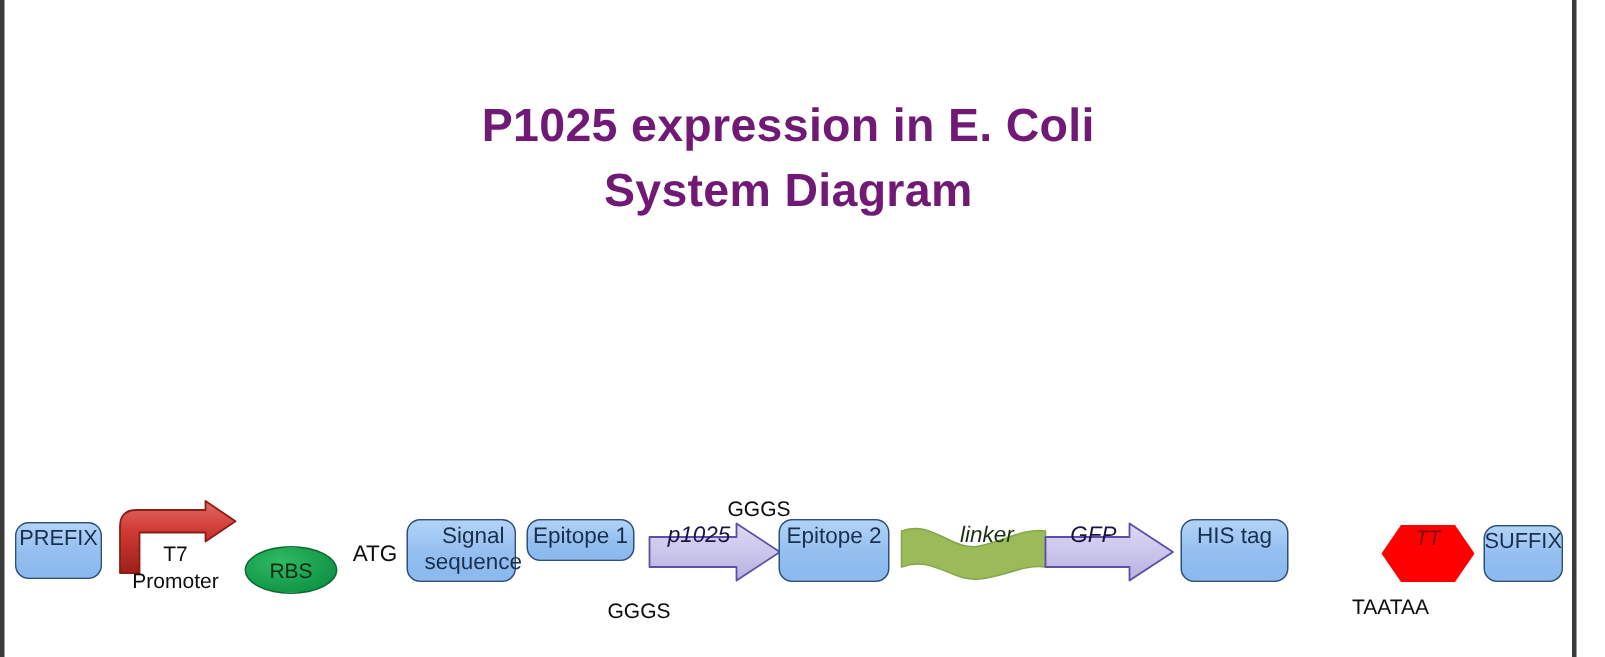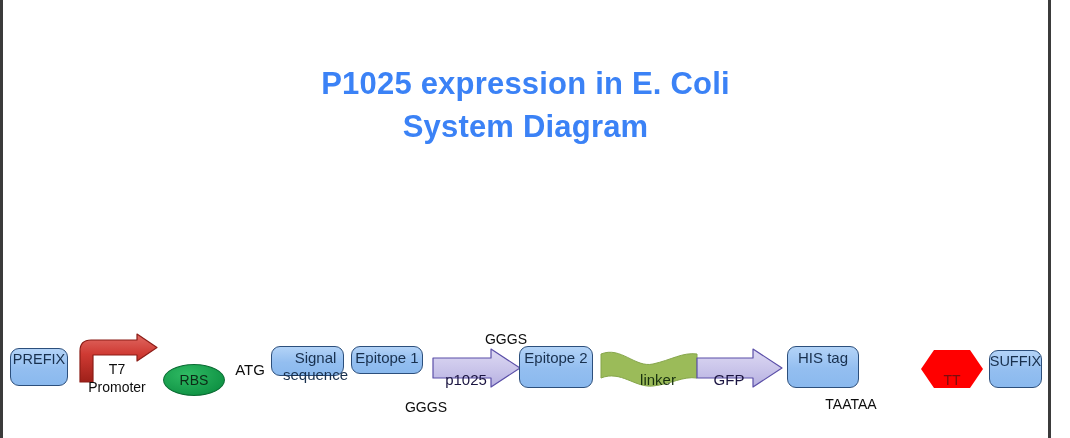--- a/index.html
+++ b/index.html
@@ -32,21 +32,21 @@
     background: #3b3b3b;
   }
 
   
   #title-block {
     position: absolute;
     top: 62px;
     left: 0;
     width: 1045px;
     text-align: center;
-    color: #3b82f6;
+    color: #701a75;
     font-weight: bold;
     font-size: 31px;
     line-height: 43px;
     letter-spacing: 0.2px;
   }
   #title-block .t-line { display: block; }
 
   
   #strip {
     position: absolute;
@@ -103,24 +103,25 @@
   }
   .plaintext.sm { font-size: 14px; }
 
   
   .shapewrap { position: absolute; }
   .shapewrap svg { display: block; overflow: visible; }
   .shape-label {
     position: absolute;
     inset: 0;
     display: flex;
-    align-items: flex-end;
+    align-items: flex-start;
     justify-content: center;
     font-size: 15px;
     pointer-events: none;
+    font-style: italic;
   }
   .lbl-arrow  { color: #1a1440; }
   .lbl-linker { color: #17300f; margin-left: 18px; }
   .lbl-tt     { color: #7a0d0d; font-size: 14px; }
 </style>
 </head>
 <body>
 
 <div id="slide">
 
@@ -158,21 +159,21 @@
     </div>
 
     <div class="node ellipse" style="left:160px; top:352px; width:62px; height:32px;">
       <span>RBS</span>
     </div>
 
     <div class="node plaintext" style="left:228px; top:359px; width:38px; height:20px;">
       <span>ATG</span>
     </div>
 
-    <div class="node bluebox" style="left:268px; top:346px; width:73px; height:30px;padding-left:19px;">
+    <div class="node bluebox" style="left:268px; top:346px; width:73px; height:42px;padding-left:19px;">
       <span>
         <span class="two-line">Signal</span>
         <span class="two-line">sequence</span>
       </span>
     </div>
 
     <div class="node bluebox" style="left:348px; top:346px; width:72px; height:28px;">
       <span>Epitope 1</span>
     </div>
 
@@ -227,21 +228,21 @@
       </svg>
       <div class="shape-label lbl-arrow" style="padding-right:22px;">
         <span>GFP</span>
       </div>
     </div>
 
     <div class="node bluebox" style="left:784px; top:346px; width:72px; height:42px;">
       <span>HIS tag</span>
     </div>
 
-    <div class="node plaintext sm" style="left:816px; top:359px; width:64px; height:18px;margin-top:36px;">
+    <div class="node plaintext sm" style="left:892px; top:359px; width:64px; height:18px;margin-top:36px;">
       <span>TAATAA</span>
     </div>
 
     <div class="shapewrap" style="left:918px; top:350px; width:62px; height:38px;">
       <svg width="62" height="38" viewBox="0 0 62 38">
         <path d="M13,0 L49,0 L62,19 L49,38 L13,38 L0,19 Z" fill="#FF0000"></path>
       </svg>
       <div class="shape-label lbl-tt">
         <span>TT</span>
       </div>

